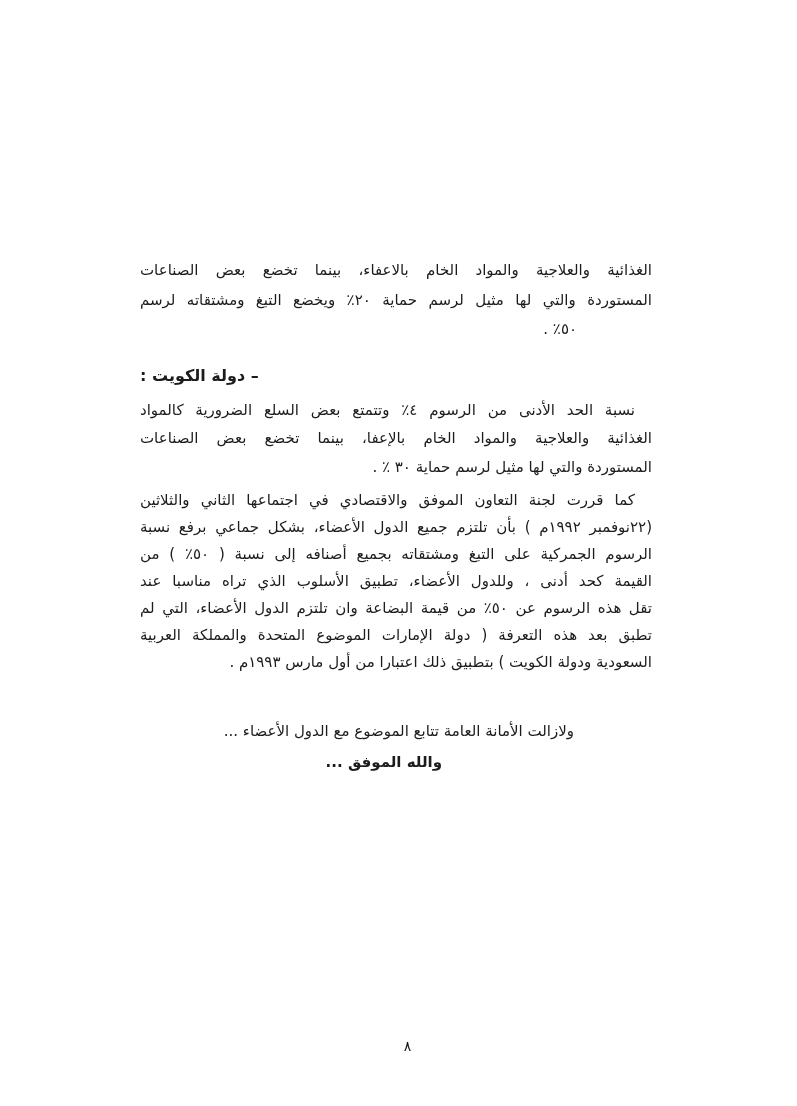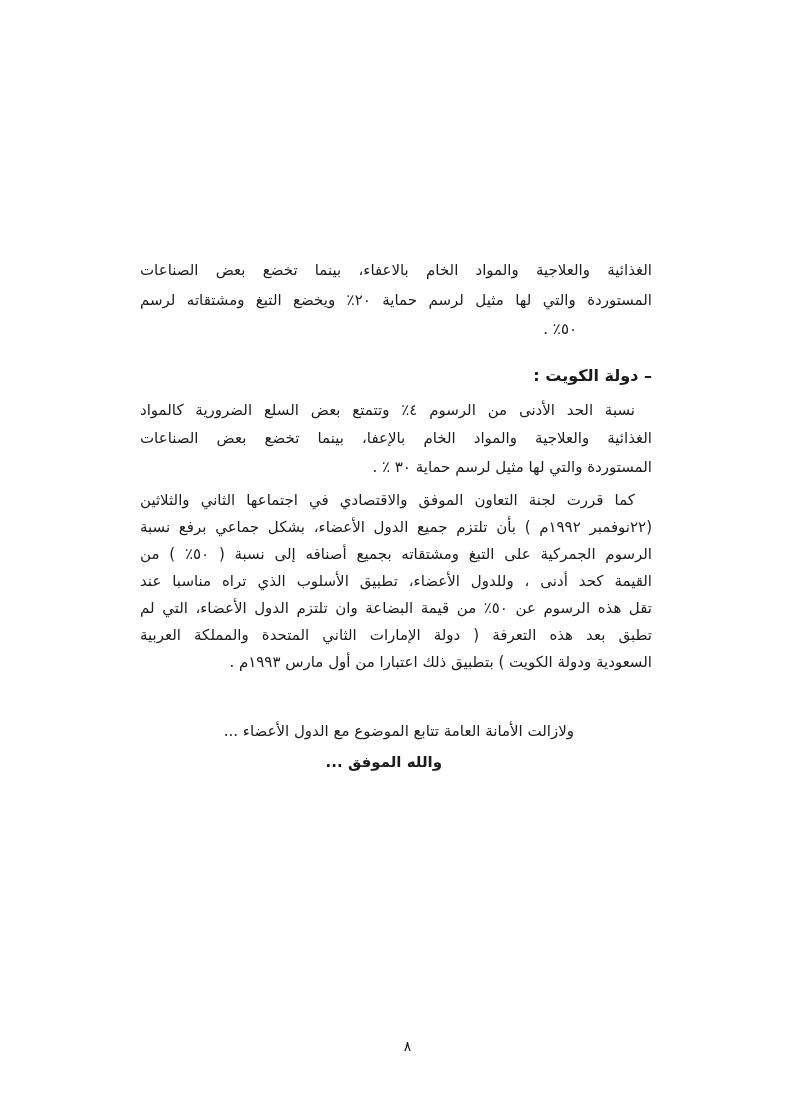--- a/index.html
+++ b/index.html
@@ -37,21 +37,21 @@
   .inset-75 { padding-left: 0; padding-right: 75px; box-sizing: border-box; }
   .inset-78 { padding-right: 78px; box-sizing: border-box; }
   .inset-210 { padding-right: 210px; box-sizing: border-box; }
 
   #para-intro   { top: 256px; line-height: 29.5px; }
   #heading-kuwait {
     top: 364px;
     line-height: 24px;
     font-weight: bold;
     font-size: 16px;
-    text-align: right;
+    text-align: left;
   }
   #para-kuwait   { top: 396px; line-height: 28.3px; }
   #para-committee{ top: 487px; line-height: 27px; }
   #closing-1     { top: 720px; line-height: 22px; }
   #closing-2     { top: 751px; line-height: 22px; font-weight: bold; }
   #heading-kuwait, #closing-1, #closing-2 { position: absolute; }
 
   #page-number {
     position: absolute;
     top: 1038px;
@@ -80,21 +80,21 @@
     <div class="jline">الغذائية والعلاجية والمواد الخام بالإعفا، بينما تخضع بعض الصناعات</div>
     <div class="rline">المستوردة والتي لها مثيل لرسم حماية ٣٠ ٪ .</div>
   </div>
 
   <div class="block" id="para-committee" dir="rtl" lang="ar">
     <div class="jline indent">كما قررت لجنة التعاون الموفق والاقتصادي في اجتماعها الثاني والثلاثين</div>
     <div class="jline">(٢٢نوفمبر ١٩٩٢م ) بأن تلتزم جميع الدول الأعضاء، بشكل جماعي برفع نسبة</div>
     <div class="jline">الرسوم الجمركية على التبغ ومشتقاته بجميع أصنافه إلى نسبة ( ٥٠٪ ) من</div>
     <div class="jline">القيمة كحد أدنى ، وللدول الأعضاء، تطبيق الأسلوب الذي تراه مناسبا عند</div>
     <div class="jline">تقل هذه الرسوم عن ٥٠٪ من قيمة البضاعة وان تلتزم الدول الأعضاء، التي لم</div>
-    <div class="jline">تطبق بعد هذه التعرفة ( دولة الإمارات الثاني المتحدة والمملكة العربية</div>
+    <div class="jline">تطبق بعد هذه التعرفة ( دولة الإمارات الموضوع المتحدة والمملكة العربية</div>
     <div class="rline">السعودية ودولة الكويت ) بتطبيق ذلك اعتبارا من أول مارس ١٩٩٣م .</div>
   </div>
 
   <div class="block rline inset-210" id="closing-2" dir="rtl" lang="ar">والله الموفق ...</div>
   <div class="block rline inset-78" id="closing-1" dir="rtl" lang="ar">ولازالت الأمانة العامة تتابع الموضوع مع الدول الأعضاء ...</div>
 
   <div id="page-number">٨</div>
 
 </div>
 

